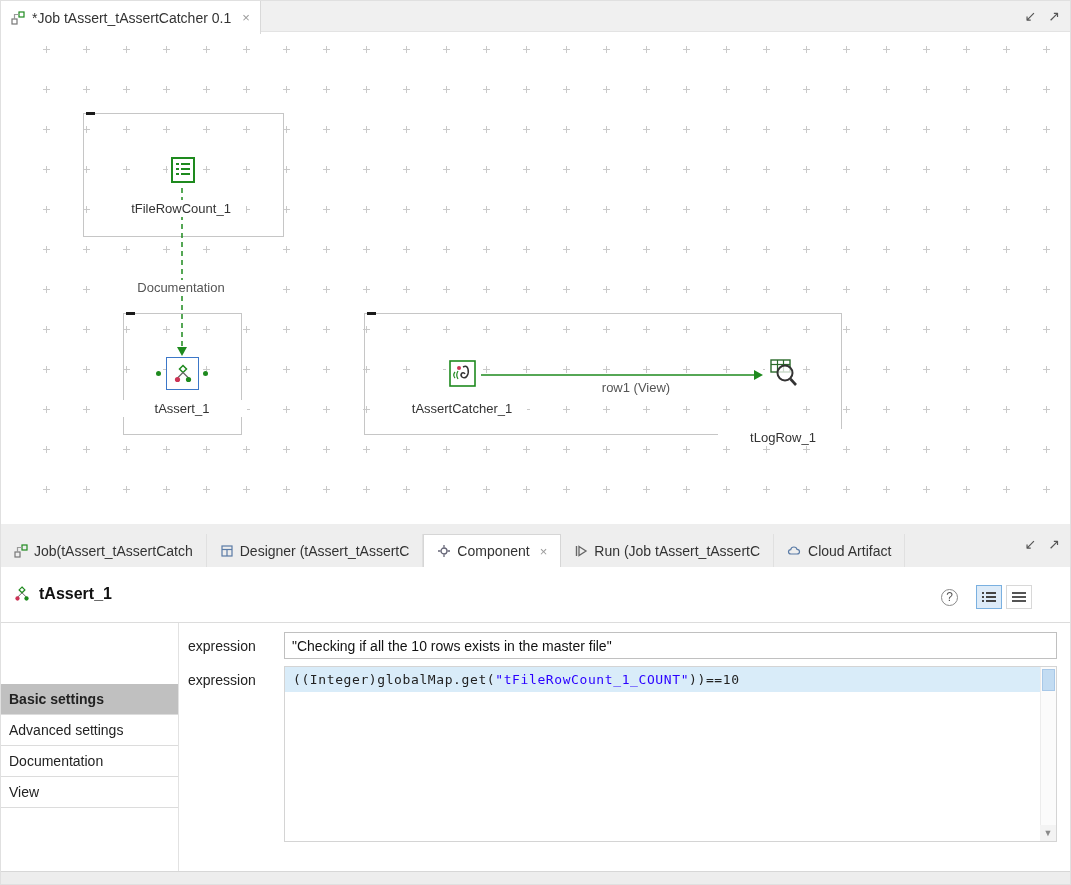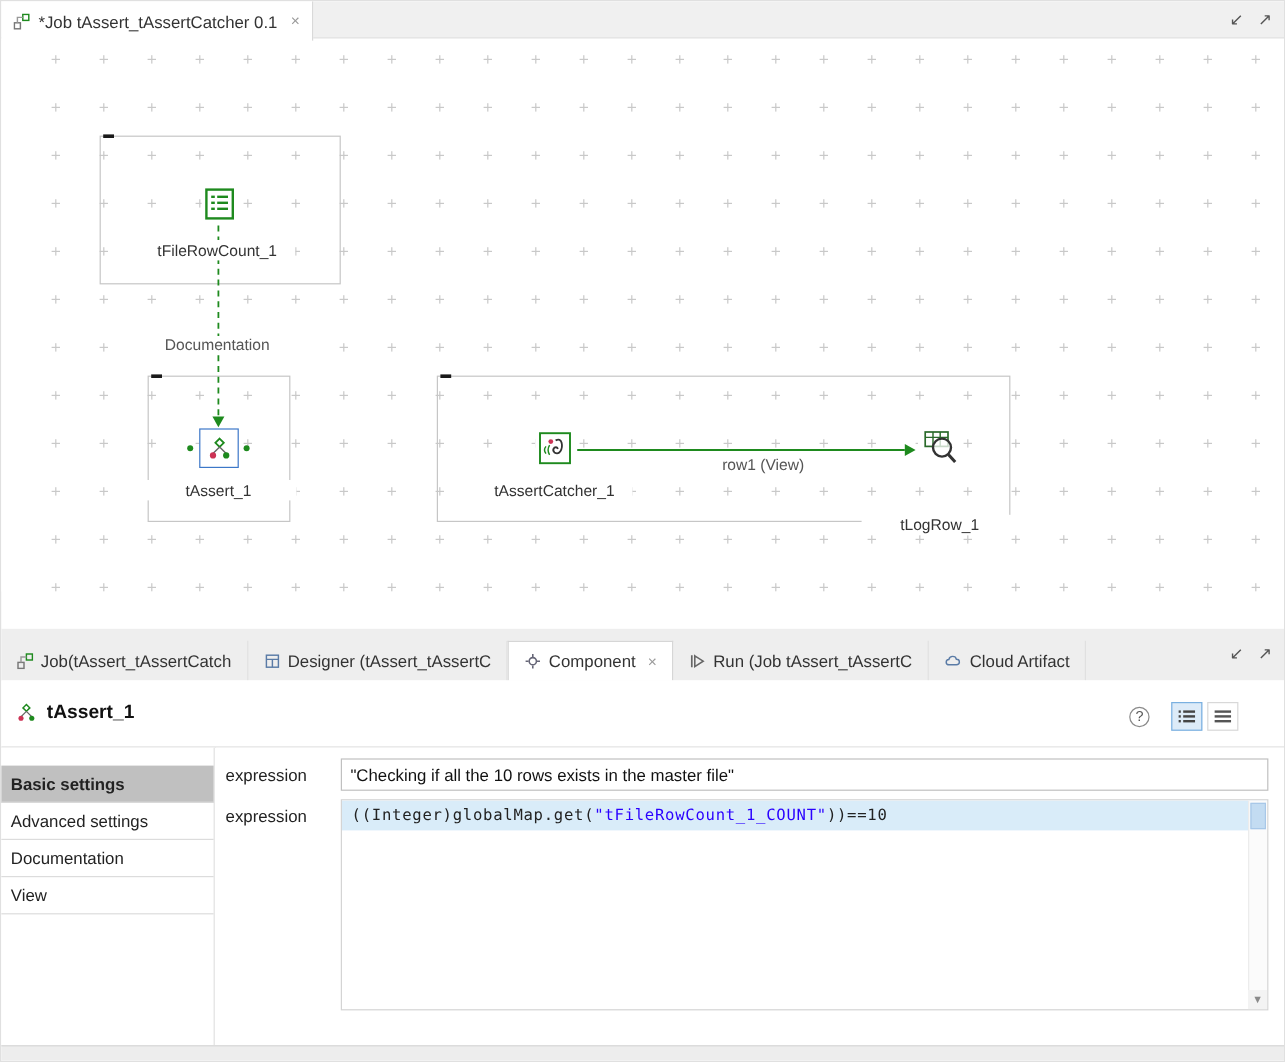--- a/index.html
+++ b/index.html
@@ -40,21 +40,21 @@
   
   .comp-header { position:absolute; top:566px; left:0; right:0; height:56px; background:#fff; border-bottom:1px solid #dcdcdc; }
   .comp-title { position:absolute; left:12px; top:18px; display:flex; align-items:center; gap:8px; font-size:16px; font-weight:bold; color:#111; }
   .help-circle { position:absolute; right:112px; top:22px; width:17px; height:17px; border:1px solid #8a8a8a; border-radius:50%; color:#555; font-size:12px; text-align:center; line-height:15px; cursor:pointer; }
   .view-btn { position:absolute; top:18px; width:26px; height:24px; display:flex; align-items:center; justify-content:center; cursor:pointer; background:#fff; border:1px solid #d8d8d8; }
   .view-btn.active { border:1px solid #7ab0e0; background:#ddebf8; }
 
   
   .settings-nav { position:absolute; top:622px; left:0; width:178px; bottom:13px; background:#fff; border-right:1px solid #e2e2e2; padding-top:15px; }
   .nav-item { height:31px; line-height:31px; padding-left:8px; font-size:14px; color:#222; border-bottom:1px solid #dcdcdc; cursor:pointer; }
-  .nav-item.active { background:#c0c0c0; font-weight:bold; }
+  .nav-item.active { background:#c0c0c0; font-weight:bold;margin-top:46px; }
 
   .form-area { position:absolute; top:622px; left:179px; right:0; bottom:13px; background:#fff; }
   .field-label { position:absolute; font-size:14px; color:#222; }
   .desc-input { position:absolute; left:104px; top:9px; width:773px; height:27px; border:1px solid #c0c0c0; font-family:"Liberation Sans",sans-serif; font-size:14px; padding:0 7px; color:#111; }
   .expr-editor { position:absolute; left:104px; top:43px; width:773px; height:176px; border:1px solid #d4d4d4; background:#fff; overflow:hidden; }
   .expr-line { height:25px; line-height:25px; background:#d9ecf9; font-family:"DejaVu Sans Mono",monospace; font-size:13px; letter-spacing:0.6px; padding:0 8px; white-space:nowrap; color:#222; }
   .expr-string { color:#2a00ff; }
   .expr-scrollbar { position:absolute; right:0; top:0; width:16px; height:100%; background:#fbfbfb; border-left:1px solid #ececec; }
   .expr-thumb { position:absolute; right:1px; top:2px; width:13px; height:22px; background:#c3dcf2; border:1px solid #a8c8e8; cursor:pointer; }
   .expr-down { position:absolute; right:0; bottom:0; width:16px; height:16px; color:#8a8a8a; font-size:9px; text-align:center; line-height:16px; cursor:pointer; background:#f3f3f3; }

